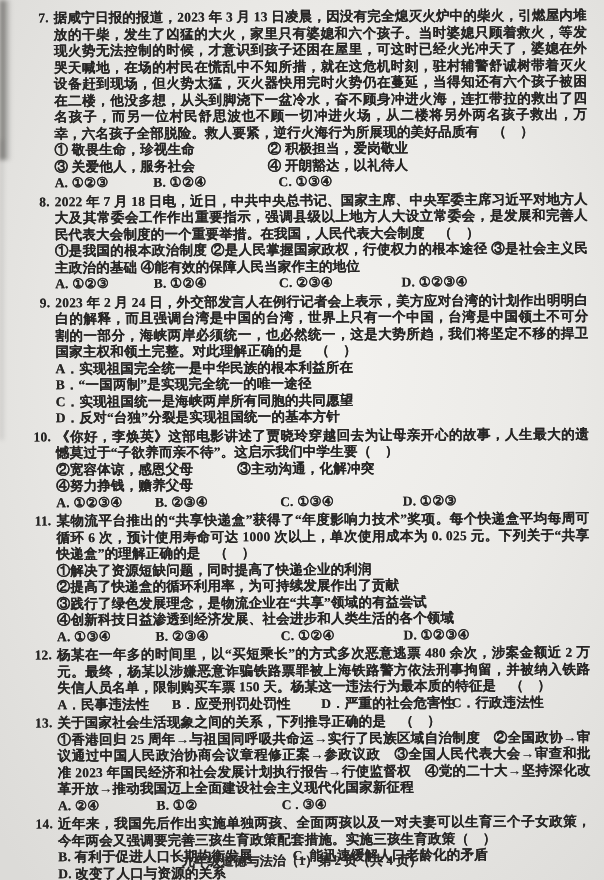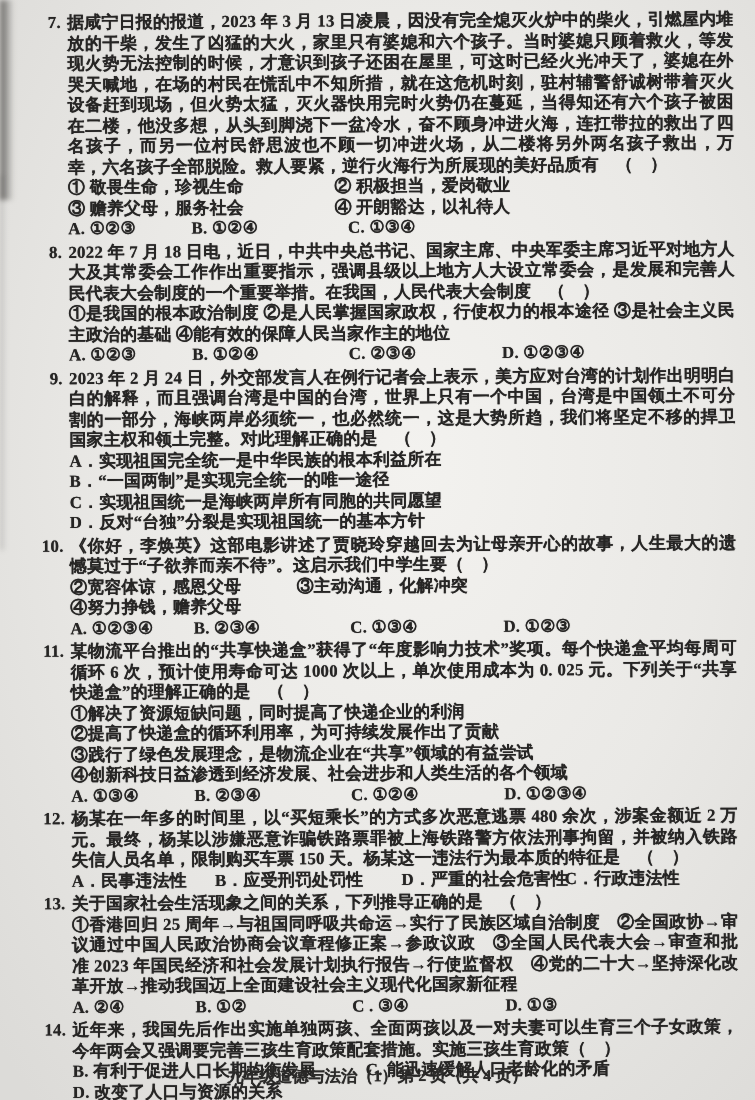--- a/index.html
+++ b/index.html
@@ -72,21 +72,21 @@
 
   <div class="content">
 
     <div class="q">
       <div class="qnum">7.</div>
       <div class="qbody">
         <p>据咸宁日报的报道，2023 年 3 月 13 日凌晨，因没有完全熄灭火炉中的柴火，引燃屋内堆放的干柴，发生了凶猛的大火，家里只有婆媳和六个孩子。当时婆媳只顾着救火，等发现火势无法控制的时候，才意识到孩子还困在屋里，可这时已经火光冲天了，婆媳在外哭天喊地，在场的村民在慌乱中不知所措，就在这危机时刻，驻村辅警舒诚树带着灭火设备赶到现场，但火势太猛，灭火器快用完时火势仍在蔓延，当得知还有六个孩子被困在二楼，他没多想，从头到脚浇下一盆冷水，奋不顾身冲进火海，连扛带拉的救出了四名孩子，而另一位村民舒思波也不顾一切冲进火场，从二楼将另外两名孩子救出，万幸，六名孩子全部脱险。救人要紧，逆行火海行为所展现的美好品质有　（　）</p>
         <div class="optgrid g40">
           <span>① 敬畏生命，珍视生命</span>
           <span>② 积极担当，爱岗敬业</span>
-          <span>③ 赡养父母，服务社会</span>
+          <span>③ 关爱他人，服务社会</span>
           <span>④ 开朗豁达，以礼待人</span>
         </div>
         <div class="choices">
           <span>A. ①②③</span>
           <span>B. ①②④</span>
           <span>C. ①③④</span>
         </div>
       </div>
     </div>
 
@@ -169,21 +169,20 @@
 
     <div class="q">
       <div class="qnum">13.</div>
       <div class="qbody">
         <p>关于国家社会生活现象之间的关系，下列推导正确的是　（　）</p>
         <p>①香港回归 25 周年→与祖国同呼吸共命运→实行了民族区域自治制度　②全国政协→审议通过中国人民政治协商会议章程修正案→参政议政　③全国人民代表大会→审查和批准 2023 年国民经济和社会发展计划执行报告→行使监督权　④党的二十大→坚持深化改革开放→推动我国迈上全面建设社会主义现代化国家新征程</p>
         <div class="choices">
           <span>A. ②④</span>
           <span>B. ①②</span>
           <span>C . ③④</span>
-          <span>D. ①③</span>
         </div>
       </div>
     </div>
 
     <div class="q">
       <div class="qnum">14.</div>
       <div class="qbody">
         <p>近年来，我国先后作出实施单独两孩、全面两孩以及一对夫妻可以生育三个子女政策，今年两会又强调要完善三孩生育政策配套措施。实施三孩生育政策（　）</p>
         <div class="optgrid g44">
           <span>B. 有利于促进人口长期均衡发展</span>

